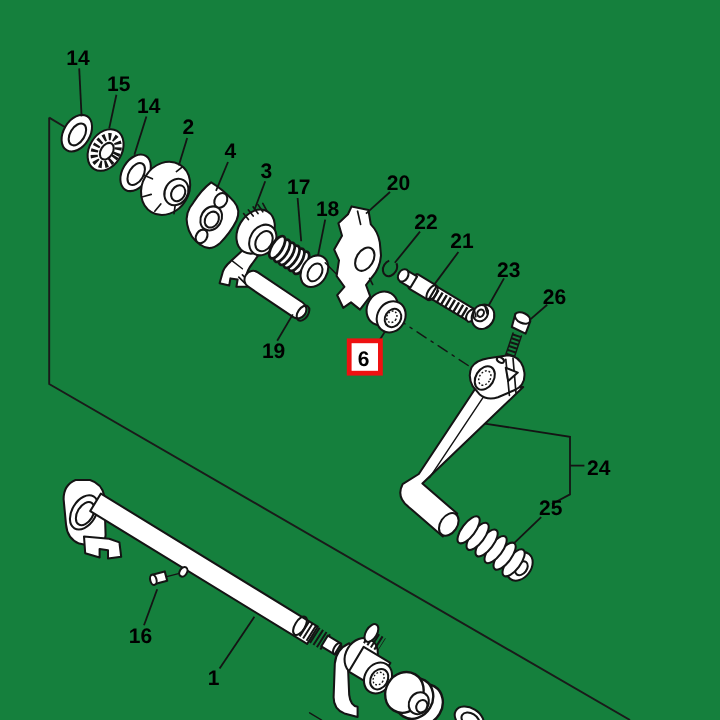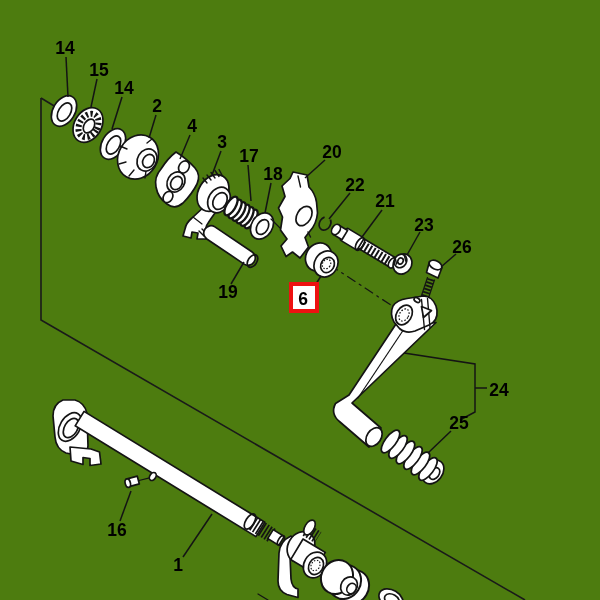--- a/index.html
+++ b/index.html
@@ -1,16 +1,16 @@
 <!DOCTYPE html>
 <html><head>
 <meta charset="utf-8">
 <style>
   html,body{margin:0;padding:0;background:#ffffff;}
-  .stage{width:600px;height:600px;position:relative;background:#4d7c0f;overflow:hidden;
+  .stage{width:600px;height:600px;position:relative;background:#15803d;overflow:hidden;
          font-family:"Liberation Sans", sans-serif;}
   svg{display:block;}
   .part{stroke:#141414;stroke-width:1.7;fill:#ffffff;stroke-linejoin:round;stroke-linecap:round;}
   .outline{stroke:#141414;stroke-width:1.7;fill:none;stroke-linejoin:round;stroke-linecap:round;}
   .thin{stroke:#141414;stroke-width:1.2;fill:none;stroke-linecap:round;}
   .hatch{stroke:#141414;stroke-width:1.4;fill:none;stroke-linecap:round;}
   .border-line{stroke:#1a1a1a;stroke-width:1.6;fill:none;}
   .leader{stroke:#141414;stroke-width:1.5;fill:none;}
   .bracket{stroke:#141414;stroke-width:1.5;fill:none;stroke-linejoin:miter;}
   text.part-label{font-family:"Liberation Sans", sans-serif;font-weight:bold;font-size:17.5px;

